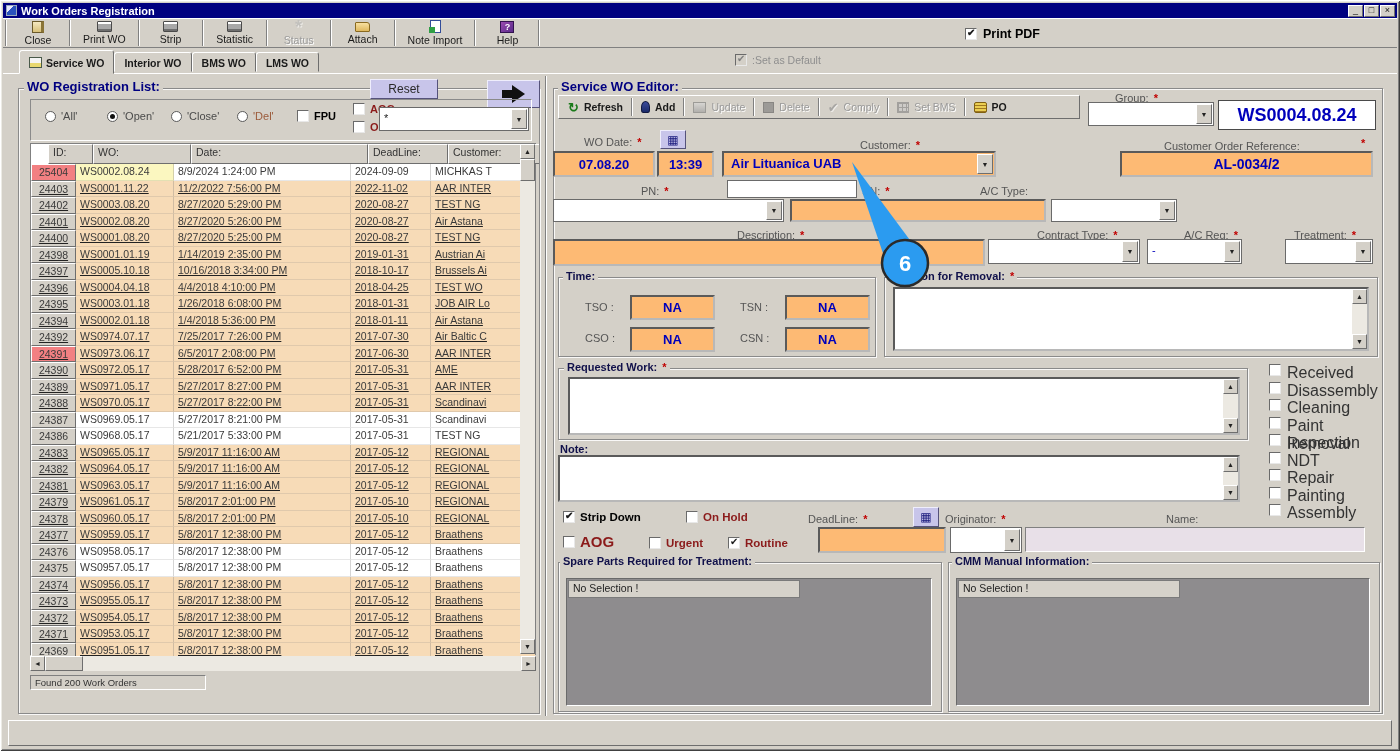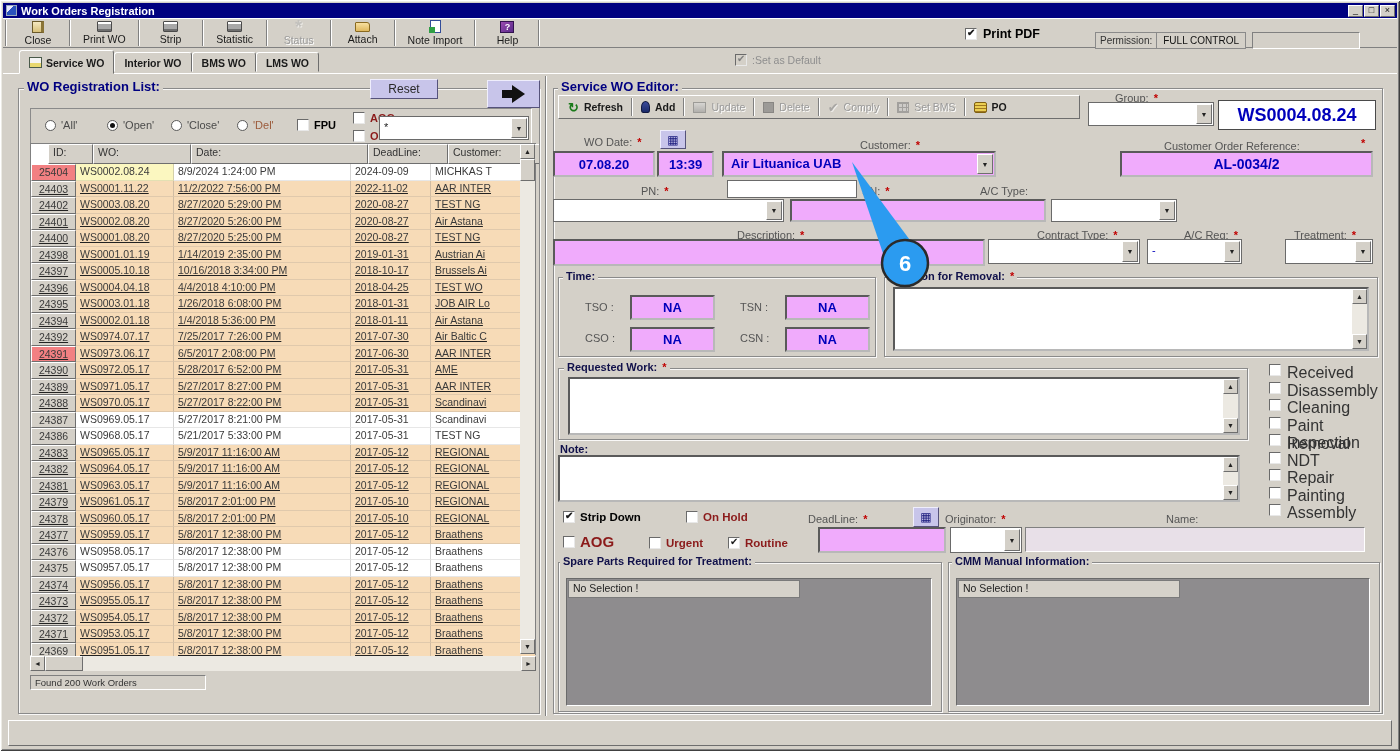--- a/index.html
+++ b/index.html
@@ -2,21 +2,21 @@
 <html><head>
 <meta charset="utf-8">
 <style>
   *{margin:0;padding:0;box-sizing:border-box;}
   html,body{background:#808080;}
   body{font-family:"Liberation Sans",sans-serif;font-size:11px;color:#222;}
   #window{position:relative;width:1400px;height:751px;background:#D4D0C8;overflow:hidden;
     box-shadow:inset 1px 1px 0 #fff, inset -1px -1px 0 #404040, inset 2px 2px 0 #ecebe5, inset -2px -2px 0 #808080;}
   
   .raised{border:1px solid;border-color:#ffffff #6e6e6e #6e6e6e #ffffff;background:#D4D0C8;}
-  .field{border:2px solid;border-color:#5a5a5a #b8b8b8 #b8b8b8 #5a5a5a;background:#f0abfc;}
+  .field{border:2px solid;border-color:#5a5a5a #b8b8b8 #b8b8b8 #5a5a5a;background:#fdba74;}
   .fieldthin{border:1px solid #6a6a6a;background:#fff;}
   .etched{border:1px solid #8a8a8a;box-shadow:1px 1px 0 rgba(255,255,255,.85), inset 1px 1px 0 rgba(255,255,255,.85);}
   .legend{position:absolute;background:#D4D0C8;padding:0 3px;font-weight:bold;color:#000080;z-index:3;}
   .abs{position:absolute;}
   .req{color:#C00000;font-weight:bold;margin-left:5px;}
   .glabel{color:#555;font-size:11px;}
   .navyval{color:#0000BB;font-weight:bold;}
   
   .cb{display:inline-block;width:12px;height:12px;background:#fff;border:1px solid;border-color:#6a6a6a #e8e8e8 #e8e8e8 #6a6a6a;position:relative;flex:0 0 auto;}
   .cb.checked::before{content:"\2714";position:absolute;left:1px;top:-2px;font-size:10px;color:#1a1a1a;}
@@ -63,21 +63,21 @@
   .tab.active{height:24px;z-index:2;box-shadow:0 2px 0 #d4d0c8;}
   .tab-report-icon{width:13px;height:11px;background:linear-gradient(#f4f4f4 0 55%,#e8d870 55% 100%);border:1px solid #4a5a4a;}
   .tabs-baseline{position:absolute;left:0;right:0;top:25px;border-top:1px solid #fff;}
   .setdef{position:absolute;left:732px;top:6px;display:flex;align-items:center;gap:5px;color:#8e8e8e;font-size:10.5px;}
   
   .lp-border{left:18px;top:88px;width:522px;height:626px;}
   .btn-lav{background:#C8C5EA;border:1px solid;border-color:#efeefc #55527a #55527a #efeefc;display:flex;align-items:center;justify-content:center;color:#2a2a2a;}
   .arrow-glyph{display:flex;align-items:center;}
   .arrow-glyph i{display:block;width:10px;height:8px;background:#111;}
   .arrow-glyph b{display:block;width:0;height:0;border-top:9px solid transparent;border-bottom:9px solid transparent;border-left:13px solid #111;}
-  .filterbox{left:30px;top:108px;width:502px;height:42px;border:1px solid;border-color:#8a8a8a #fff #fff #8a8a8a;}
+  .filterbox{left:30px;top:99px;width:502px;height:42px;border:1px solid;border-color:#8a8a8a #fff #fff #8a8a8a;}
   .fitem{position:absolute;display:flex;align-items:center;gap:5px;color:#4a4a4a;}
   .redlbl{color:#8B1A1A;font-weight:bold;}
   
   .tbl{left:30px;top:143px;width:506px;height:512px;background:#fff;border:1px solid #808080;}
   .thead{display:flex;height:20px;padding-left:17px;}
   .th{background:#D4D0C8;border:1px solid;border-color:#fff #6e6e6e #6e6e6e #fff;font-size:10.5px;color:#333;padding:1px 0 0 4px;white-space:nowrap;overflow:hidden;}
   .trow{display:flex;height:16.5px;}
   .trow.white{background:#fff;}
   .trow.peach{background:#F7DBB7;text-decoration:underline;}
   .td{font-size:10.5px;color:#3a3a3a;padding:1px 0 0 4px;border-right:1px solid rgba(120,120,120,.30);border-bottom:1px solid rgba(120,120,120,.18);white-space:nowrap;overflow:hidden;}
@@ -179,25 +179,20 @@
         <div class="tbtn">
           <span class="ticon help-book-icon">?</span>
           <span>Help</span>
         </div>
         <span class="tsep"></span>
       </div>
     <div class="print-pdf">
       <span class="cb checked"></span>
       <span>Print PDF</span>
     </div>
-    <div class="perm-wrap">
-      <span class="perm-label">Permission:</span>
-      <span class="perm-value">FULL CONTROL</span>
-      <span class="perm-extra"></span>
-    </div>
   </div>
 
   <div class="tabsrow">
     <div class="tabs-baseline"></div>
     <div class="tabs-strip" id="tabs-strip">
         <div class="tab active">
           <span class="tab-report-icon"></span>
           <span>Service WO</span>
         </div>
         <div class="tab">

